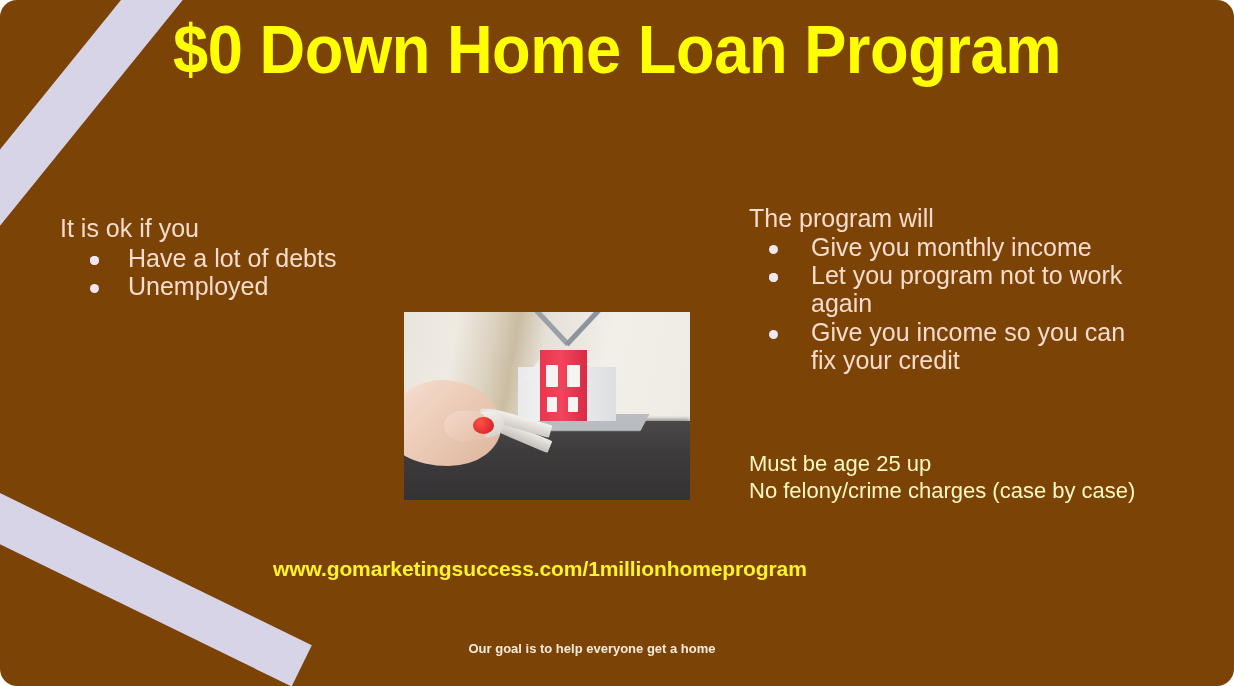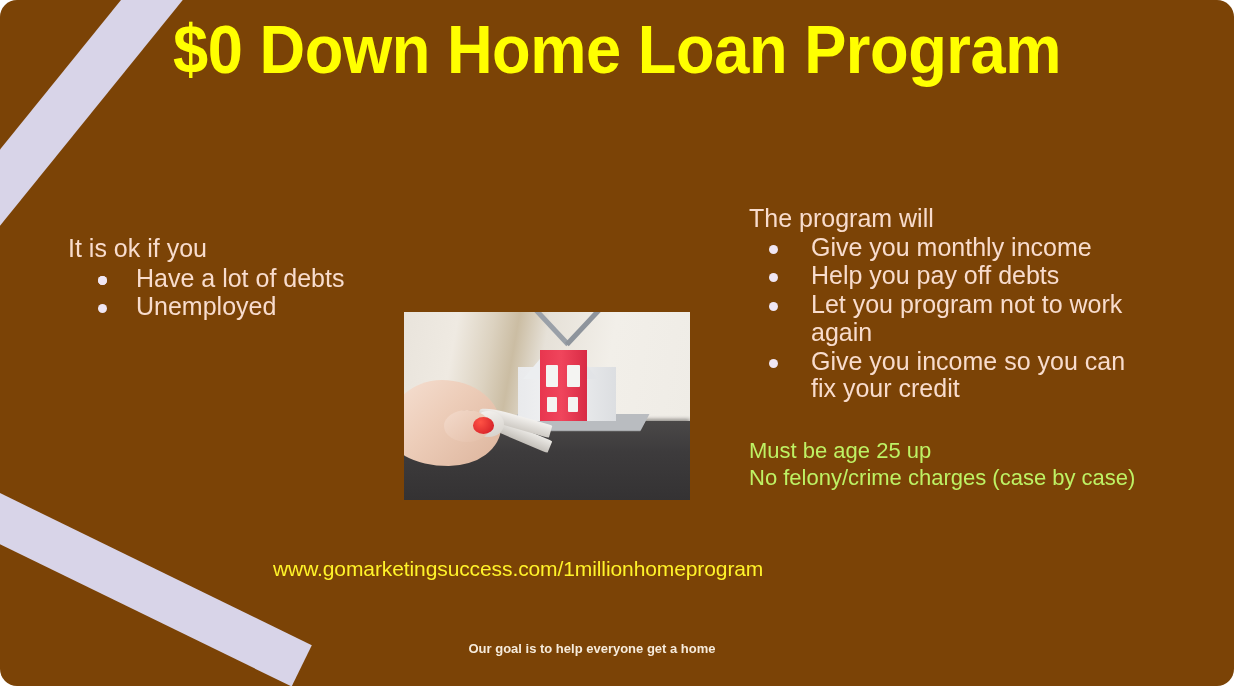--- a/index.html
+++ b/index.html
@@ -85,24 +85,23 @@
     top: 11px;
     width: 9px;
     height: 9px;
     border-radius: 50%;
     background: #EFE6F3;
   }
 
   
   #left-col {
     position: absolute;
-    left: 70px;
+    left: 62px;
     top: 214px;
     width: 370px;
-    margin-top: 20px;
   }
   #left-col .col-heading {
     margin-left: 0;
     overflow: hidden;
     text-indent: -2px;
   }
 
   
   #right-col {
     position: absolute;
@@ -114,34 +113,34 @@
     padding-left: 62px;
   }
   #right-col ul.bullets li .dot {
     left: 20px;
   }
 
   
   #requirements {
     position: absolute;
     left: 749px;
-    top: 437px;
+    top: 450px;
     width: 400px;
     font-size: 22px;
-    color: #bef264;
+    color: #fef9c3;
     line-height: 1.24;
   }
 
   
   #url {
     position: absolute;
     left: 273px;
     top: 557px;
     font-size: 21px;
-    font-weight: normal;
+    font-weight: bold;
     color: #FFF32A;
     letter-spacing: -0.1px;
     white-space: nowrap;
   }
 
   
   #footer {
     position: absolute;
     left: 0;
     top: 641px;
@@ -321,21 +320,20 @@
 
   <div id="right-col">
     <div class="col-heading">The program will</div>
     <ul class="bullets">
       <li>
         <span class="dot"></span>
         <span>Give you monthly income</span>
       </li>
       <li>
         <span class="dot"></span>
-        <span>Help you pay off debts</span>
       </li>
       <li>
         <span class="dot"></span>
         <span>Let you program not to work again</span>
       </li>
       <li>
         <span class="dot"></span>
         <span>Give you income so you can fix your credit</span>
       </li>
     </ul>

